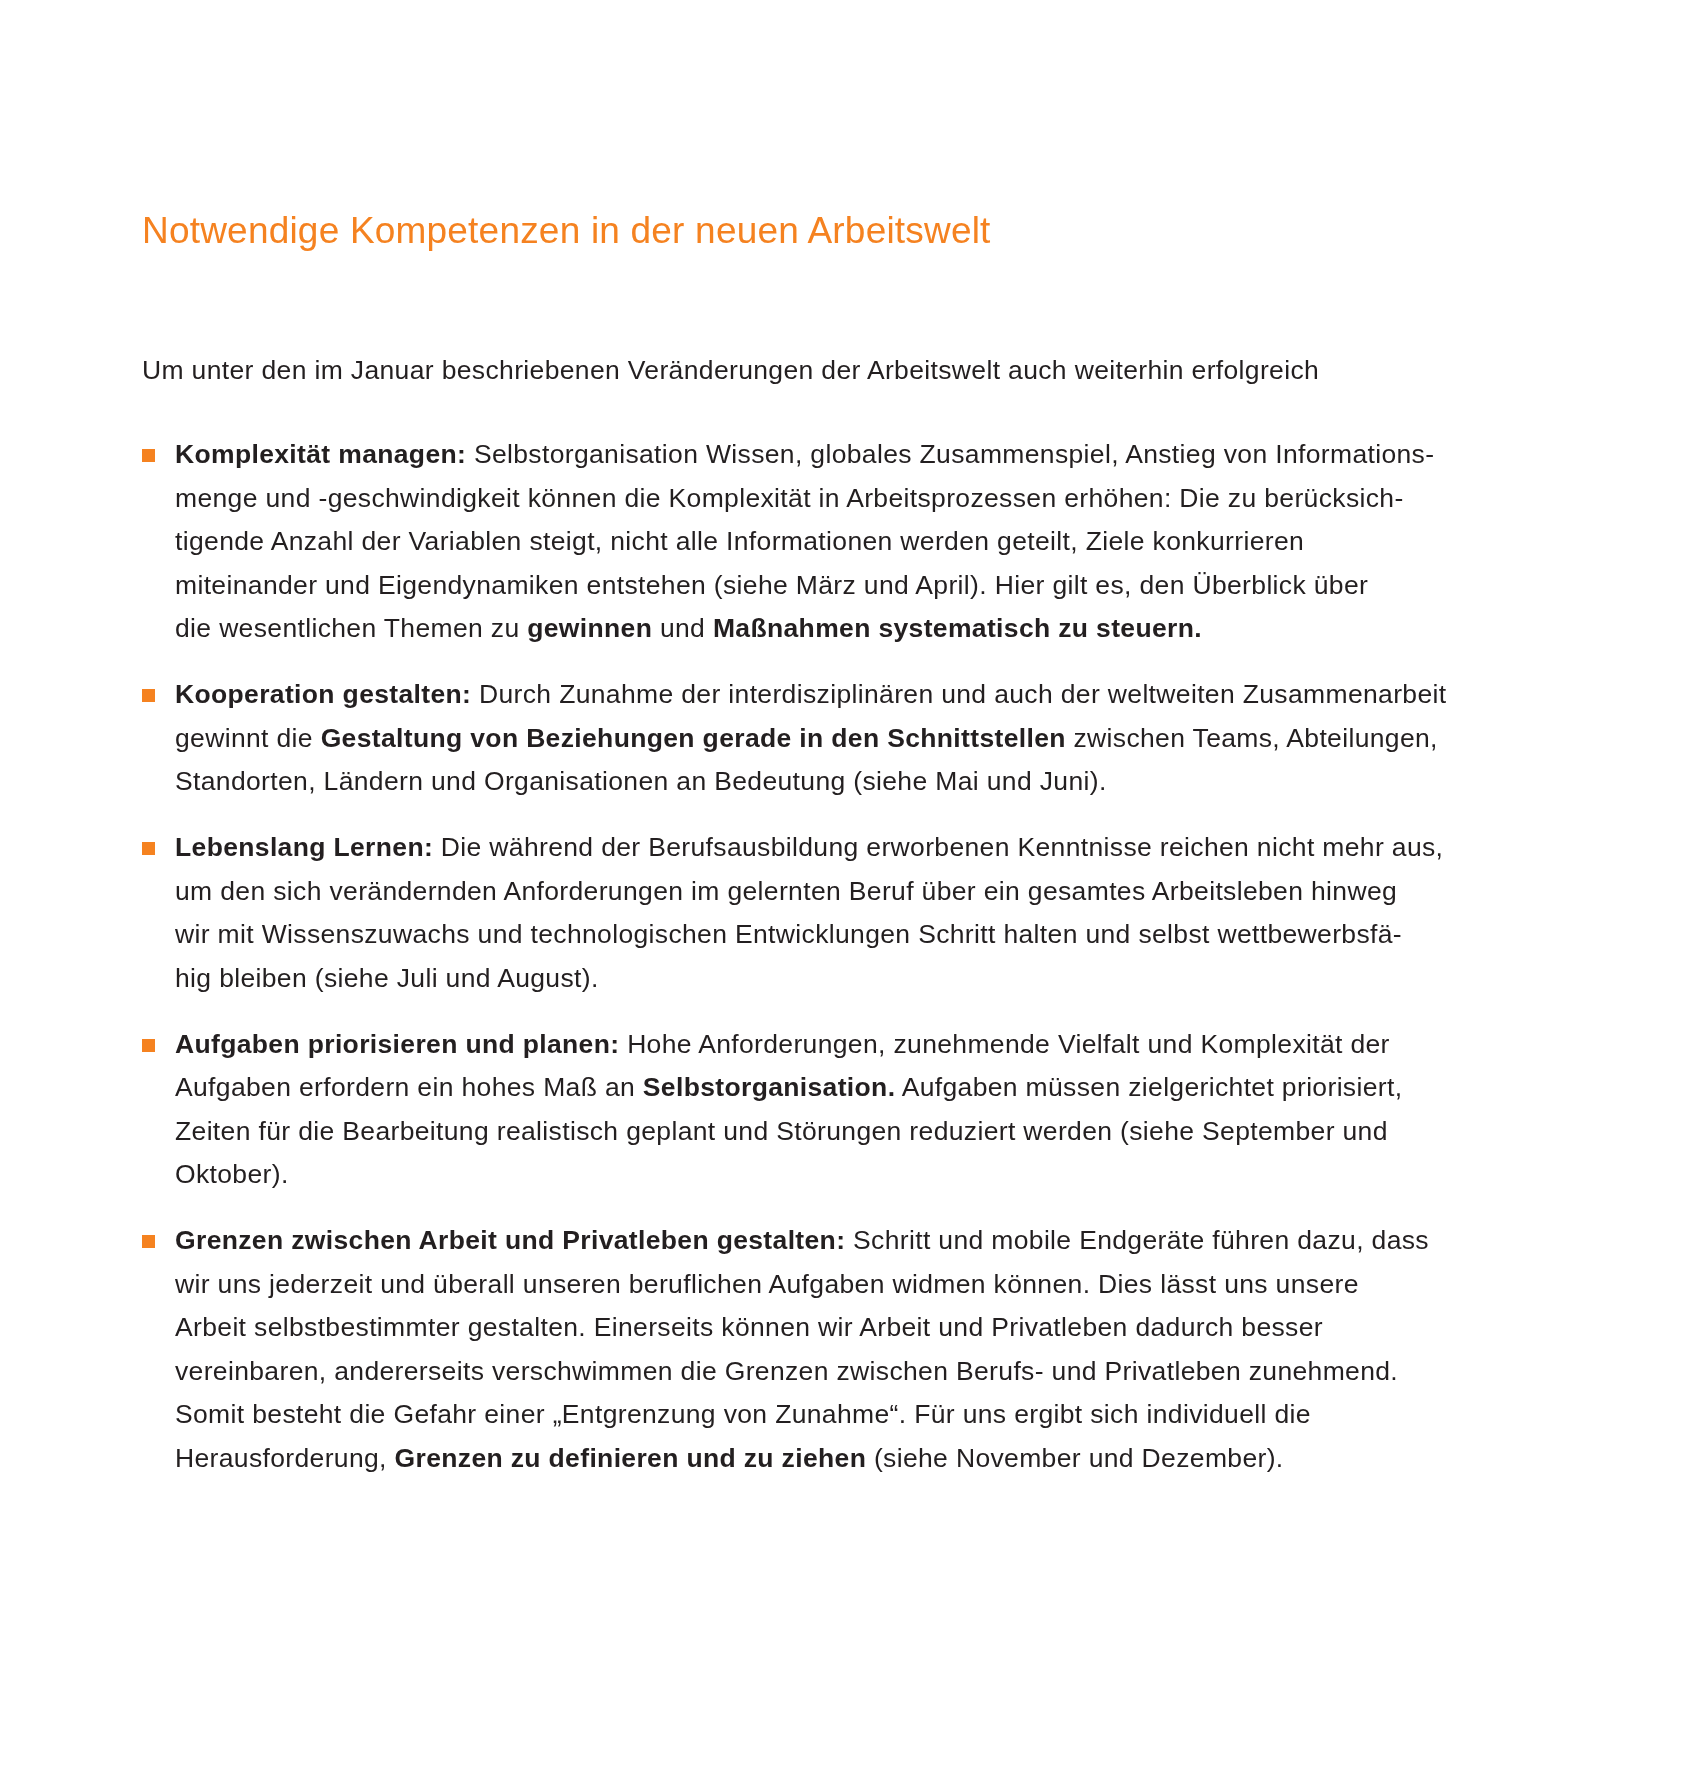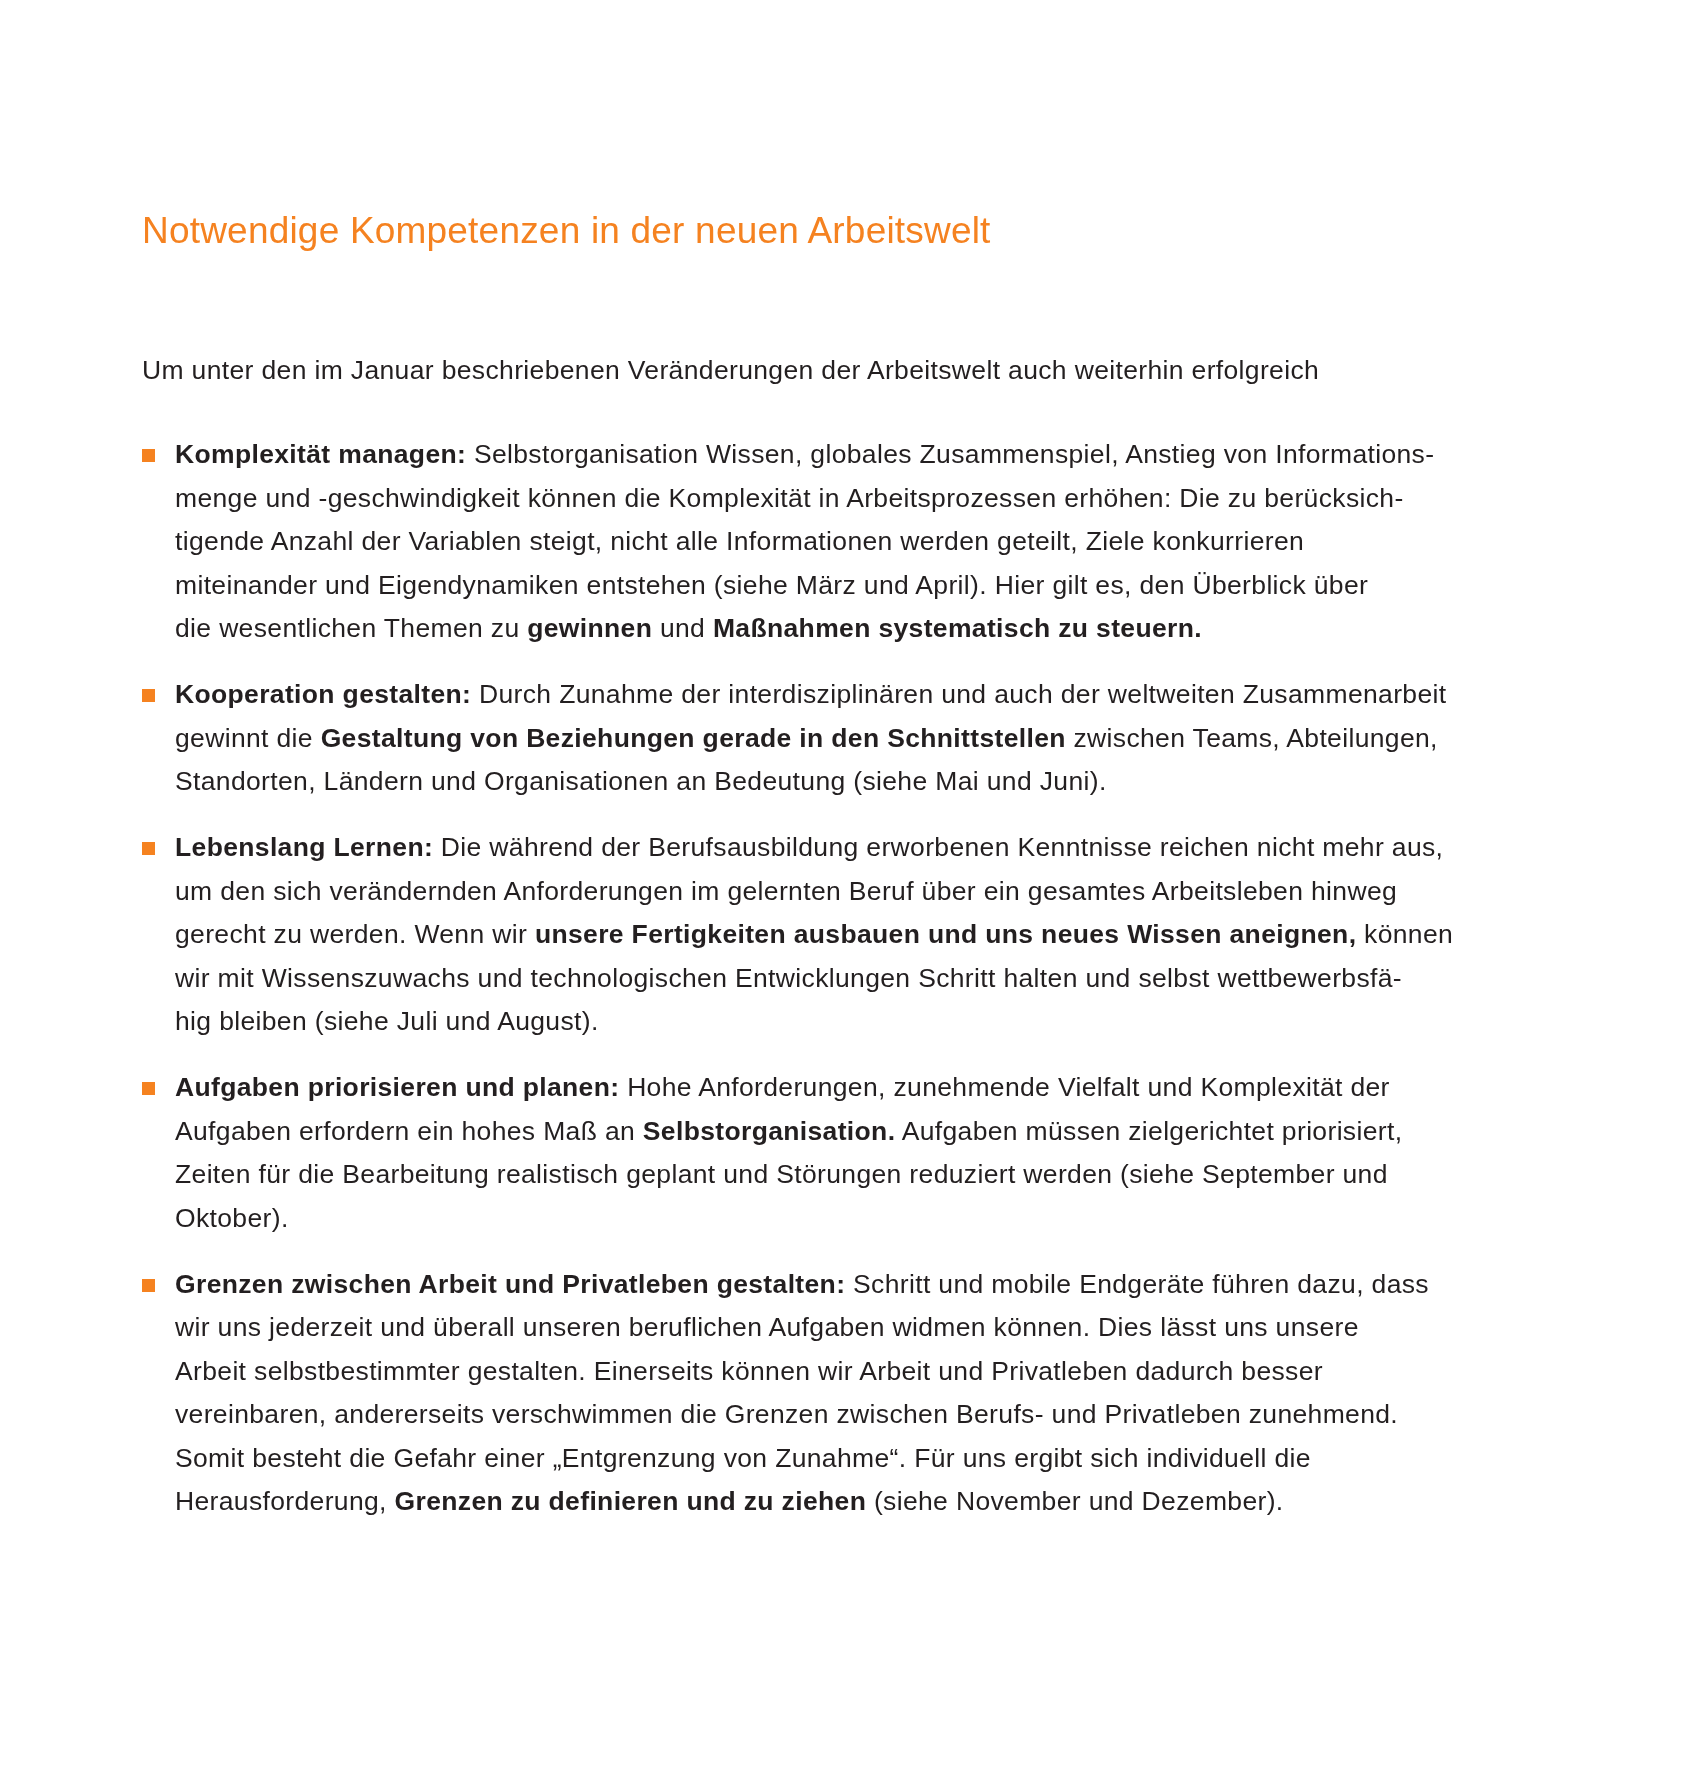--- a/index.html
+++ b/index.html
@@ -38,21 +38,20 @@
     <div class="item">
       <span class="bullet"></span>
     <div class="line"><b>Kooperation gestalten:</b><span> Durch Zunahme der interdisziplinären und auch der weltweiten Zusammenarbeit</span></div>
         <div class="line"><span>gewinnt die </span><b>Gestaltung von Beziehungen gerade in den Schnittstellen</b><span> zwischen Teams, Abteilungen,</span></div>
         <div class="line"><span>Standorten, Ländern und Organisationen an Bedeutung (siehe Mai und Juni).</span></div>
       </div>
     <div class="item">
       <span class="bullet"></span>
     <div class="line"><b>Lebenslang Lernen:</b><span> Die während der Berufsausbildung erworbenen Kenntnisse reichen nicht mehr aus,</span></div>
         <div class="line"><span>um den sich verändernden Anforderungen im gelernten Beruf über ein gesamtes Arbeitsleben hinweg</span></div>
-        <div class="line"><span>gerecht zu werden. Wenn wir </span><b>unsere Fertigkeiten ausbauen und uns neues Wissen aneignen,</b><span> können</span></div>
         <div class="line"><span>wir mit Wissenszuwachs und technologischen Entwicklungen Schritt halten und selbst wettbewerbsfä-</span></div>
         <div class="line"><span>hig bleiben (siehe Juli und August).</span></div>
       </div>
     <div class="item">
       <span class="bullet"></span>
     <div class="line"><b>Aufgaben priorisieren und planen:</b><span> Hohe Anforderungen, zunehmende Vielfalt und Komplexität der</span></div>
         <div class="line"><span>Aufgaben erfordern ein hohes Maß an </span><b>Selbstorganisation.</b><span> Aufgaben müssen zielgerichtet priorisiert,</span></div>
         <div class="line"><span>Zeiten für die Bearbeitung realistisch geplant und Störungen reduziert werden (siehe September und</span></div>
         <div class="line"><span>Oktober).</span></div>
       </div>

